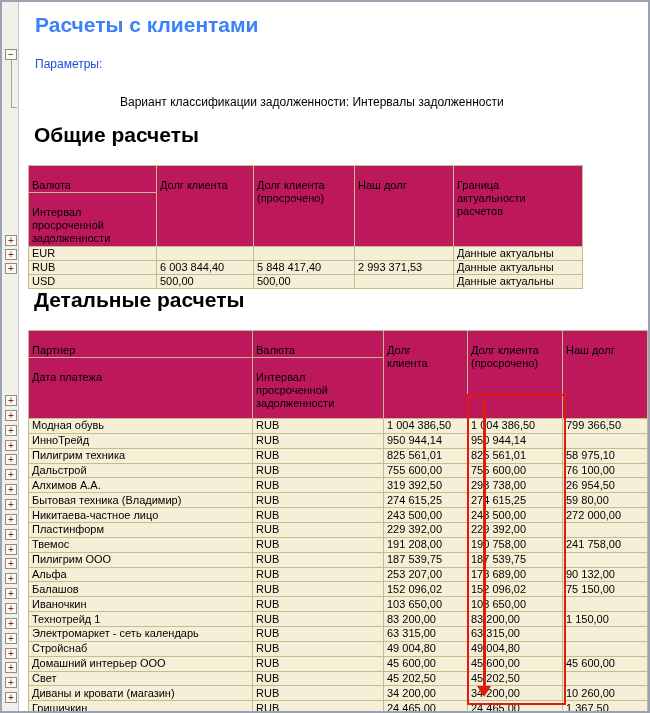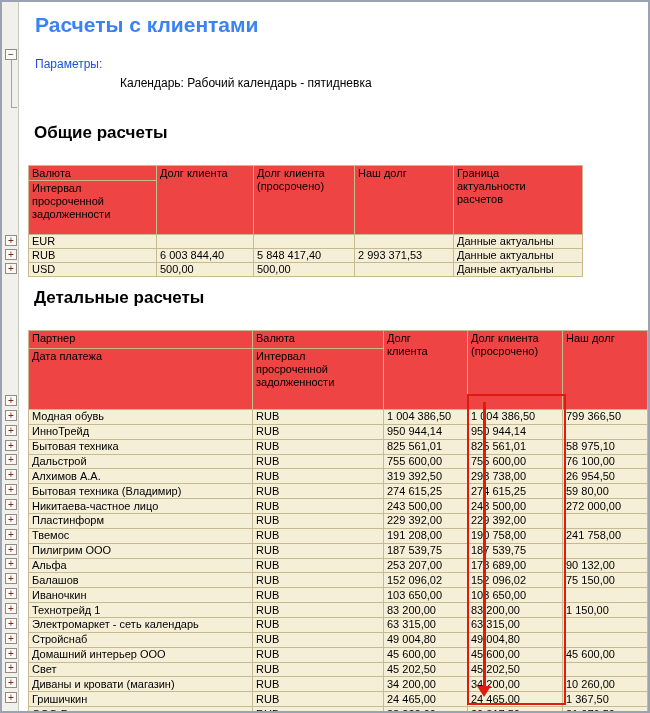--- a/index.html
+++ b/index.html
@@ -22,31 +22,31 @@
     font-size:10px; line-height:9px; text-align:center;
     color:#7c241e; cursor:pointer;
   }
   .tree-btn.minus { color:#333; }
   .tree-line { position:absolute; left:9px; top:58px; width:1px; height:47px; background:#a5a49c; }
   .tree-foot { position:absolute; left:9px; top:105px; width:6px; height:1px; background:#a5a49c; }
 
   .title  { position:absolute; left:33px; top:11px; font-size:21px; font-weight:bold; color:#3b82f6; }
   .params-label { position:absolute; left:33px; top:55px; font-size:12px; color:#1d4ed8; }
   .param-line   { position:absolute; left:118px; font-size:12px; color:#000; }
-  .h2 { position:absolute; left:32px; font-size:17px; font-weight:bold; color:#000; }
+  .h2 { position:absolute; left:32px; font-size:21px; font-weight:bold; color:#000; }
 
   
   .tbl { position:absolute; border-collapse:collapse; table-layout:fixed; }
   .tbl th, .tbl td {
     border:1px solid #c6ba90; font-size:11px; line-height:13px;
     font-weight:normal; text-align:left; padding:0 3px;
     overflow:hidden; white-space:nowrap; color:#000;
   }
   .tbl { border:1px solid #b3a77c; }
-  .tbl th { background:#ef4444; vertical-align:top; padding-top:1px; }
+  .tbl th { background:#be185d; vertical-align:top; padding-top:13px; }
   .tbl td { background:#f6efd7; }
   .summary { left:26px; top:163px; width:554px; }
   .summary td { height:14px; }
   .details { left:26px; top:328px; width:619px; }
   .details td { height:14.86px; }
   th .wrap { white-space:normal; }
   .w48{width:48px} .w72{width:72px} .w85{width:85px} .w90{width:90px} .w95{width:95px}
   .num { text-align:right; }
   .red { color:#bf4a45; }
   .muted { color:#aba99c; }
@@ -95,21 +95,21 @@
       <div class="tree-btn" style="top: 630.712px;">+</div>
       <div class="tree-btn" style="top: 645.569px;">+</div>
       <div class="tree-btn" style="top: 660.426px;">+</div>
       <div class="tree-btn" style="top: 675.283px;">+</div>
       <div class="tree-btn" style="top: 690.14px;">+</div>
     </div>
 
   <div class="title">Расчеты с клиентами</div>
 
   <div class="params-label">Параметры:</div>
-  <div class="param-line" style="top:74px">Календарь: Рабочий календарь - пятидневка</div>
+  <div class="param-line" style="top:93px">Вариант классификации задолженности: Интервалы задолженности</div>
 
   <div class="h2" style="top:121px">Общие расчеты</div>
 
   <table class="tbl summary">
     <colgroup>
       <col style="width:128px">
         <col style="width:97px">
         <col style="width:101px">
       <col style="width:99px">
         <col style="width:129px">
@@ -201,21 +201,21 @@
           <td class="num">799 366,50</td>
         </tr>
         <tr>
           <td>ИнноТрейд</td>
           <td>RUB</td>
           <td class="num">950 944,14</td>
           <td class="num red">950 944,14</td>
           <td class="num"></td>
         </tr>
         <tr>
-          <td>Бытовая техника</td>
+          <td>Пилигрим техника</td>
           <td>RUB</td>
           <td class="num">825 561,01</td>
           <td class="num red">825 561,01</td>
           <td class="num">58 975,10</td>
         </tr>
         <tr>
           <td>Дальстрой</td>
           <td>RUB</td>
           <td class="num">755 600,00</td>
           <td class="num red">755 600,00</td>

